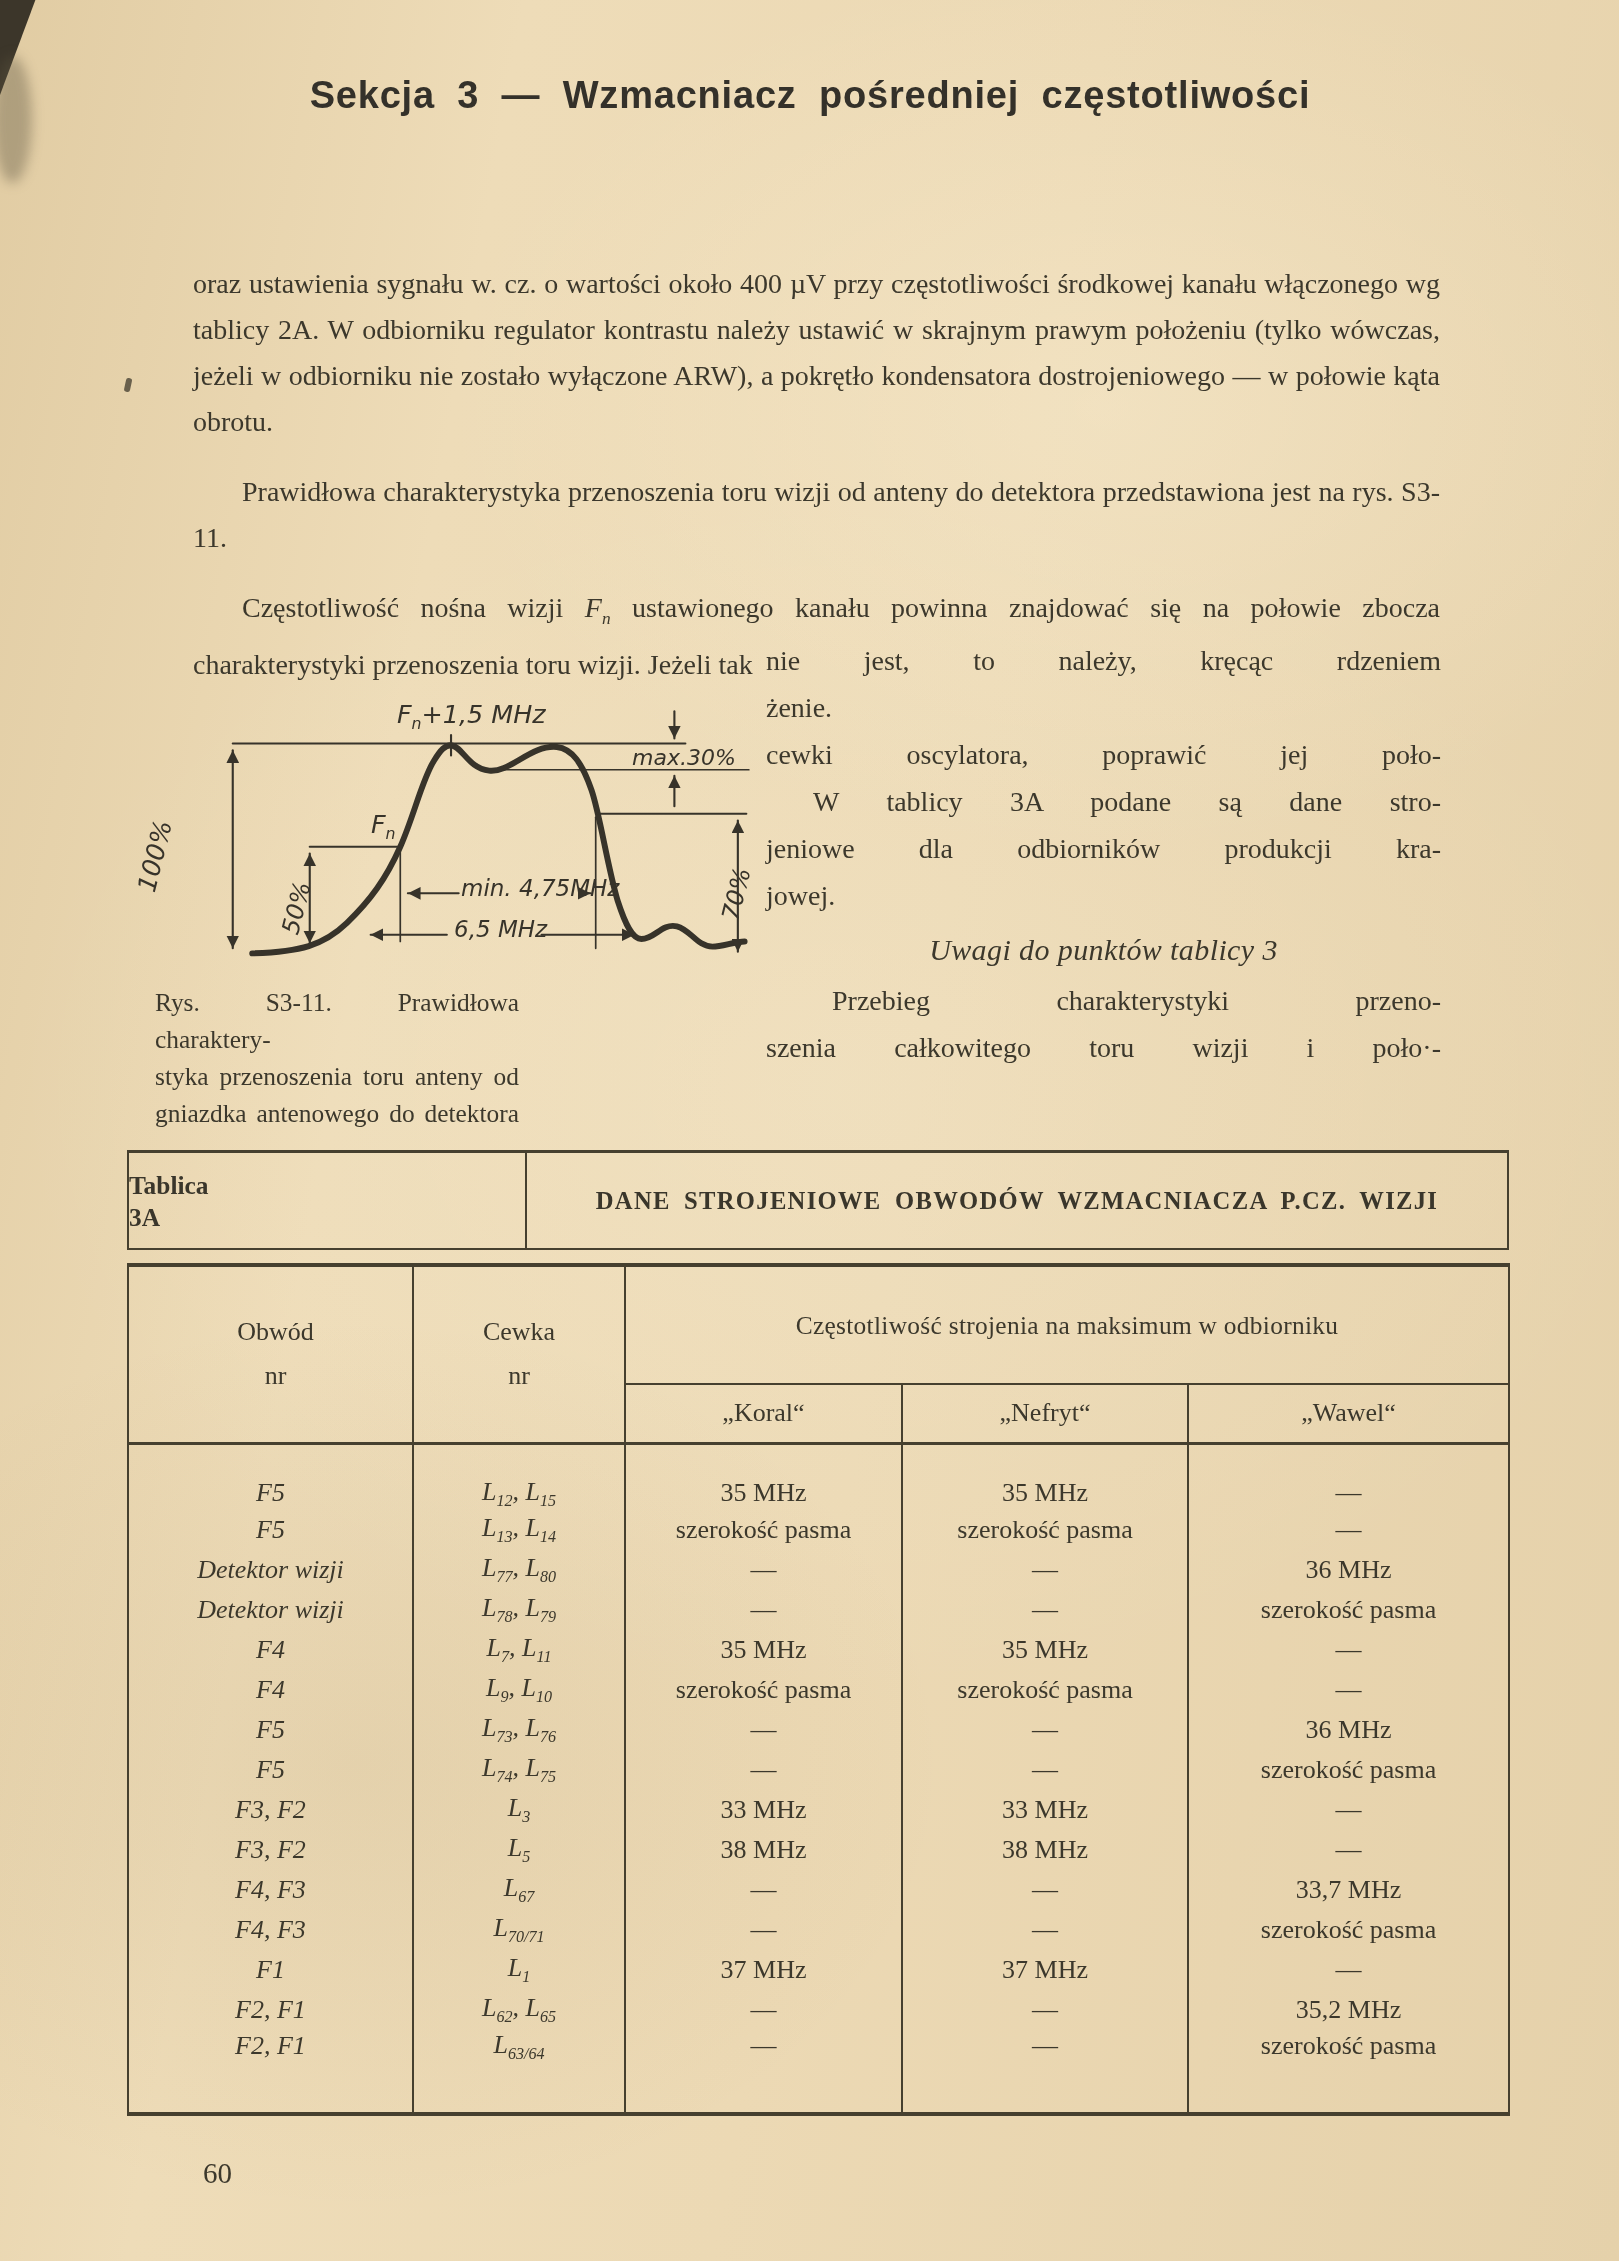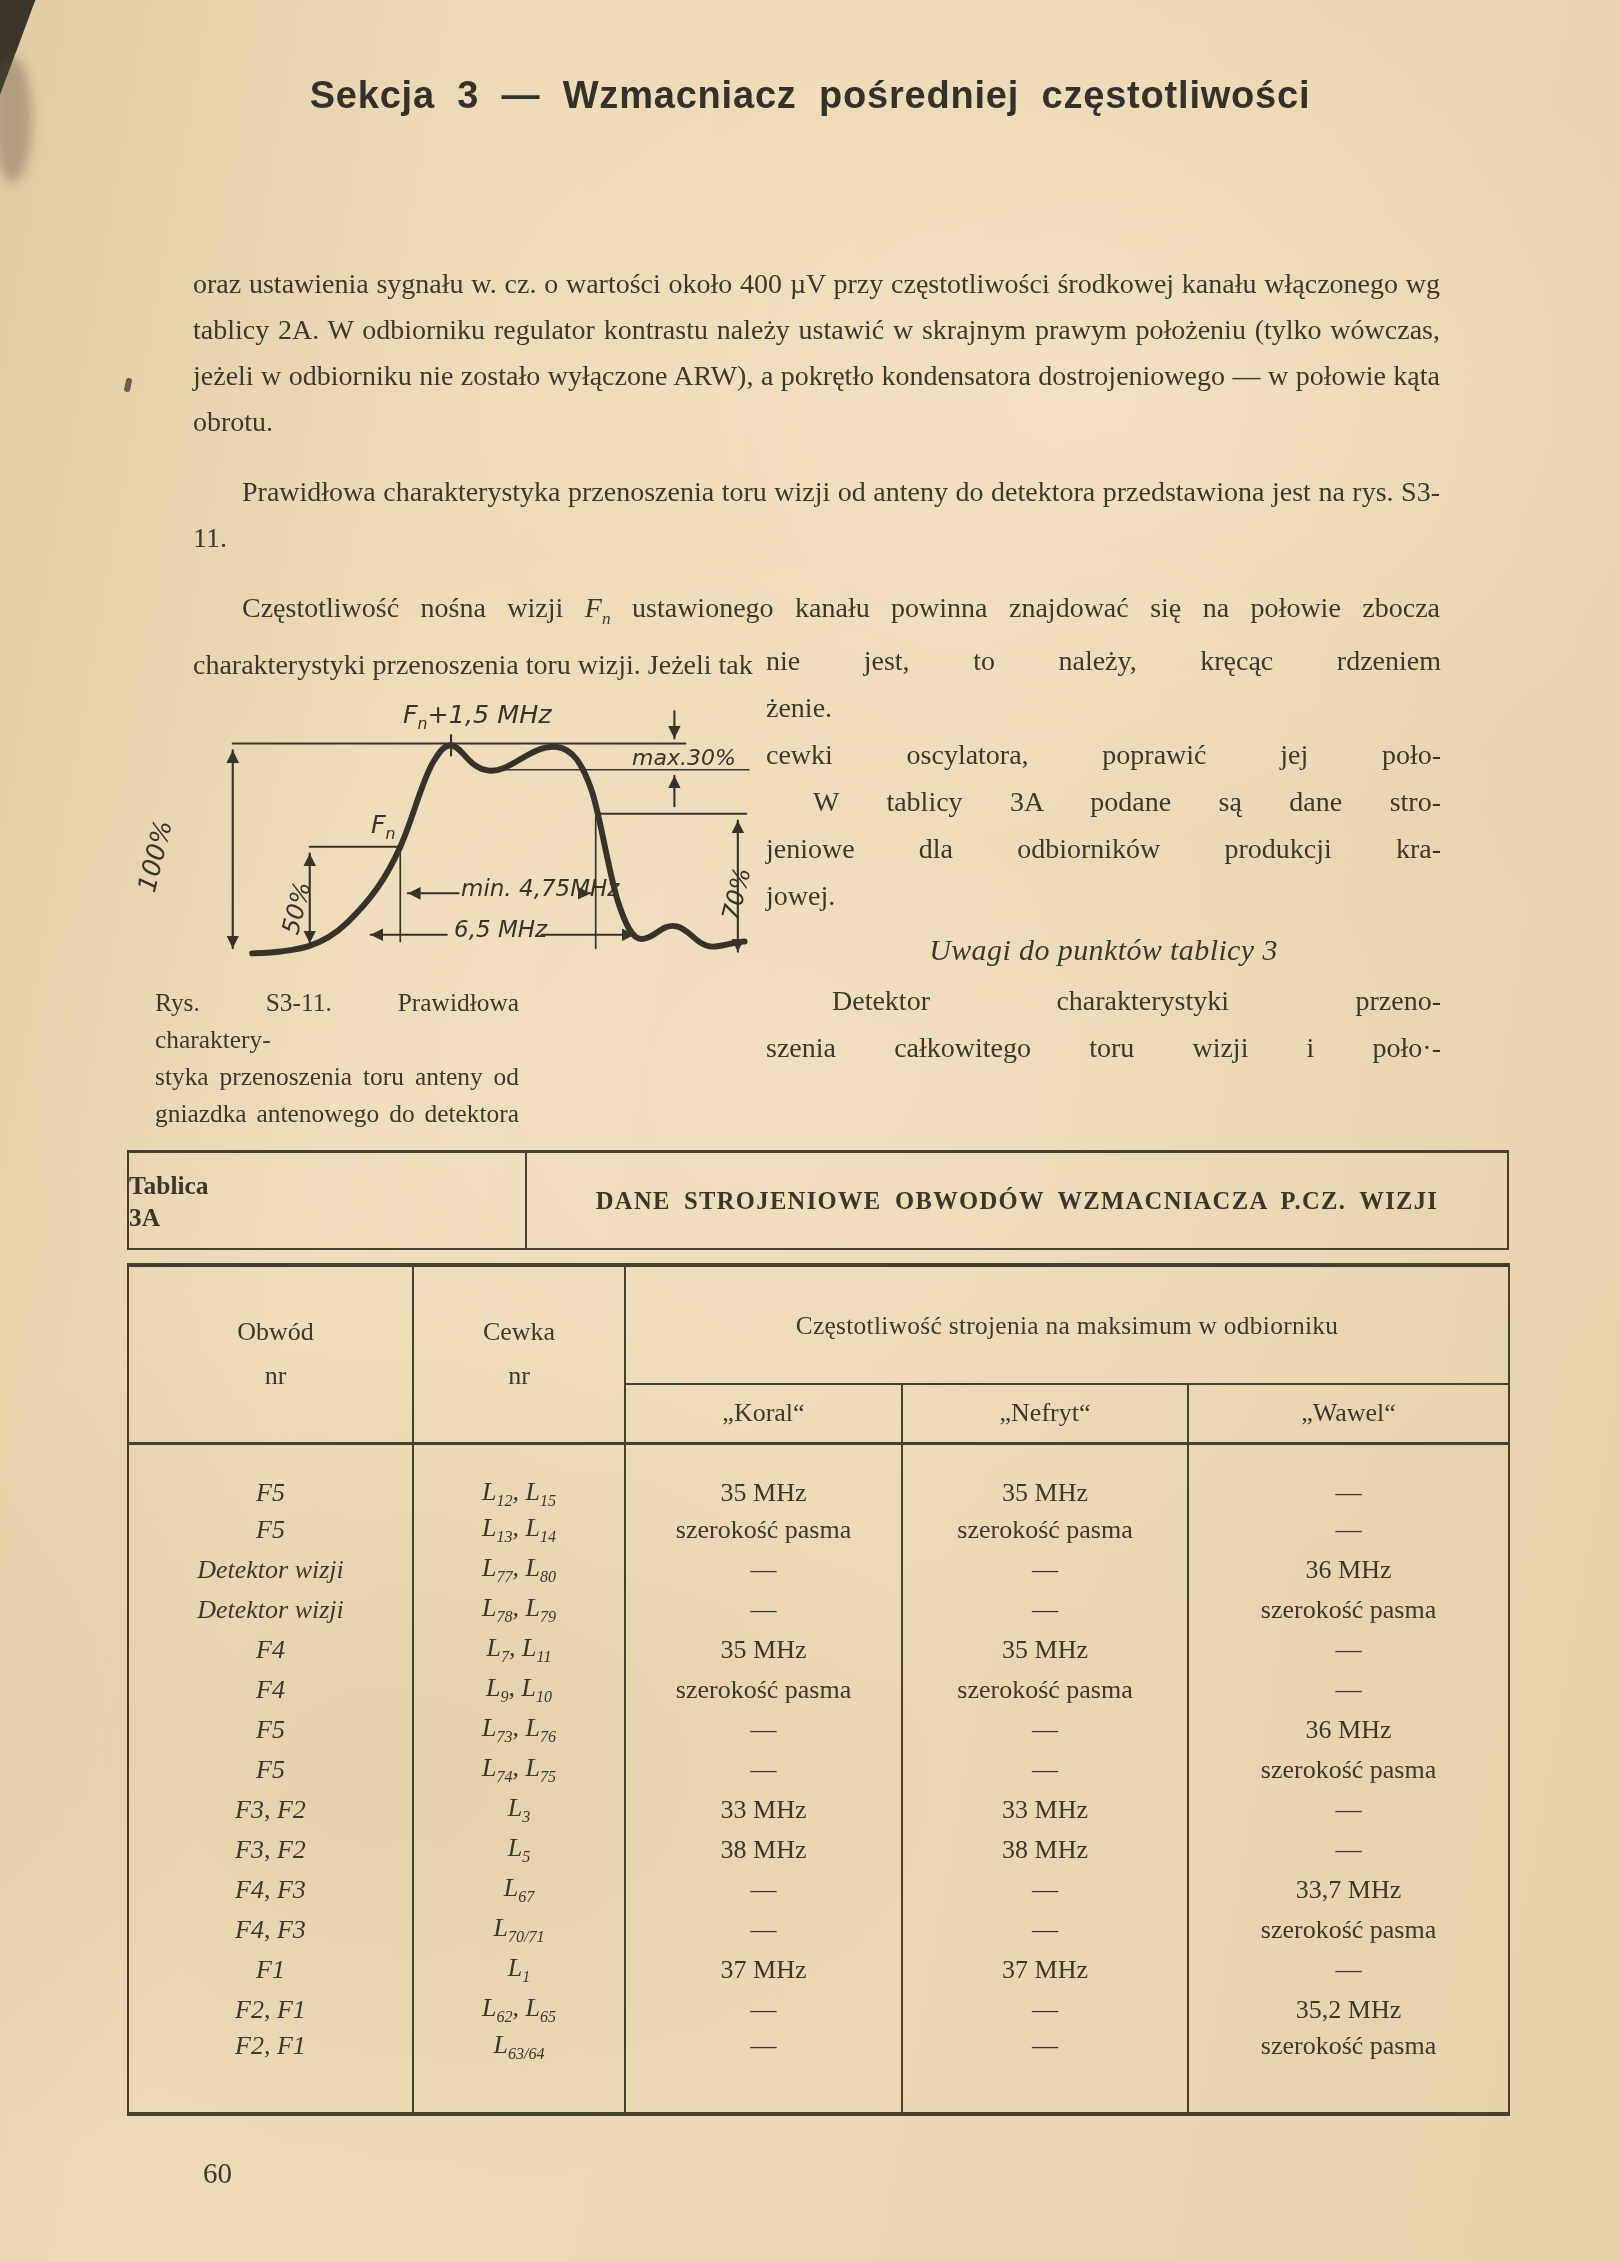--- a/index.html
+++ b/index.html
@@ -42,21 +42,21 @@
   .main-text i sub { font-size: .62em; }
 
   
   .figure { position: absolute; left: 127px; top: 701px; width: 643px; height: 267px; }
   .figure svg { position: absolute; left: 0; top: 0; }
   .flabel {
     position: absolute; font-family: "DejaVu Sans", "Liberation Sans", sans-serif;
     font-style: italic; color: #37332a; white-space: nowrap;
   }
   .flabel sub { font-size: .62em; }
-  .fl-top    { left: 276px; top: -1.7px;  font-size: 25.4px; }
+  .fl-top    { left: 270px; top: -1.7px;  font-size: 25.4px; }
   .fl-max30  { left: 505px; top: 44px;  font-size: 22px; }
   .fl-fn     { left: 244px; top: 108px; font-size: 25.4px; }
   .fl-min475 { left: 334px; top: 174px; font-size: 23px; }
   .fl-65     { left: 327px; top: 215px; font-size: 23px; }
   .rot { width: 93px; text-align: center; transform: rotate(-76deg); }
   .fl-100 { left: -18.6px; top: 140px; font-size: 25.4px; }
   .fl-50  { left: 129px; top: 193px; font-size: 24px; width: 81px; }
   .fl-70  { left: 569px; top: 179px; font-size: 24px; width: 81px; }
 
   .caption { position: absolute; left: 155px; top: 984px; width: 364px; }
@@ -170,21 +170,21 @@
   </div>
 
   <div class="rightcol">
     <div class="rline">nie jest, to należy, kręcąc rdzeniem</div>
     <div class="rline end">żenie.</div>
     <div class="rline">cewki oscylatora, poprawić jej poło-</div>
     <div class="rline ind">W tablicy 3A podane są dane stro-</div>
     <div class="rline">jeniowe dla odbiorników produkcji kra-</div>
     <div class="rline end">jowej.</div>
     <div class="rheading">Uwagi do punktów tablicy 3</div>
-    <div class="rline ind2">Detektor charakterystyki przeno-</div>
+    <div class="rline ind2">Przebieg charakterystyki przeno-</div>
     <div class="rline">szenia całkowitego toru wizji i poło·-</div>
   </div>
 
   <div class="tbl-header-box">
     <div class="tbl-corner">
       <div>Tablica</div>
       <div>3A</div>
     </div>
     <div class="tbl-main-title">DANE STROJENIOWE OBWODÓW WZMACNIACZA P.CZ. WIZJI</div>
   </div>

